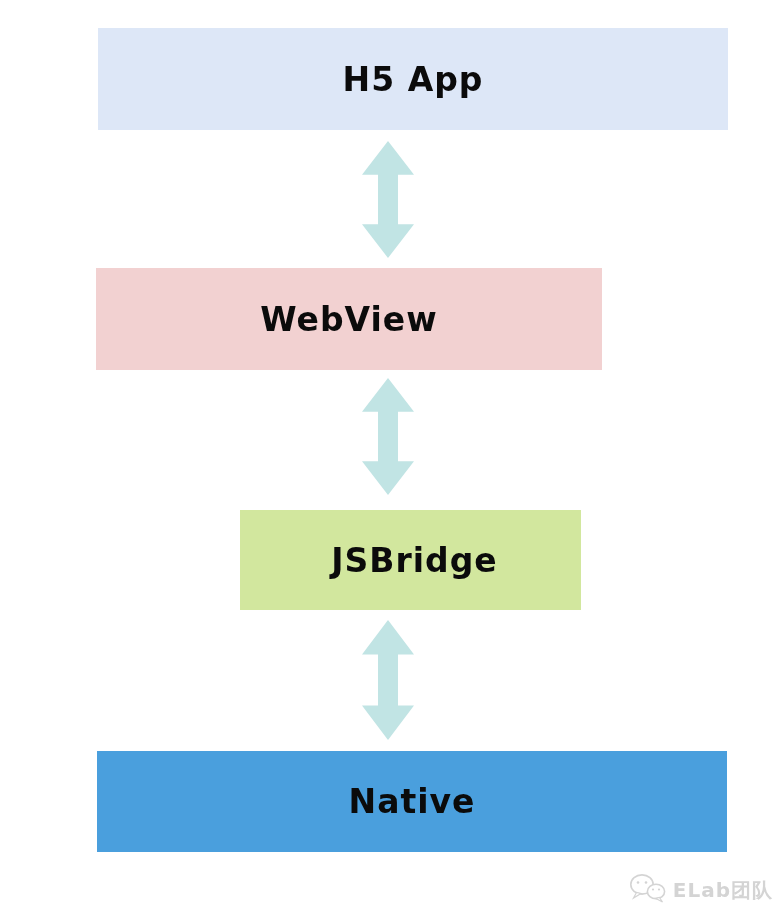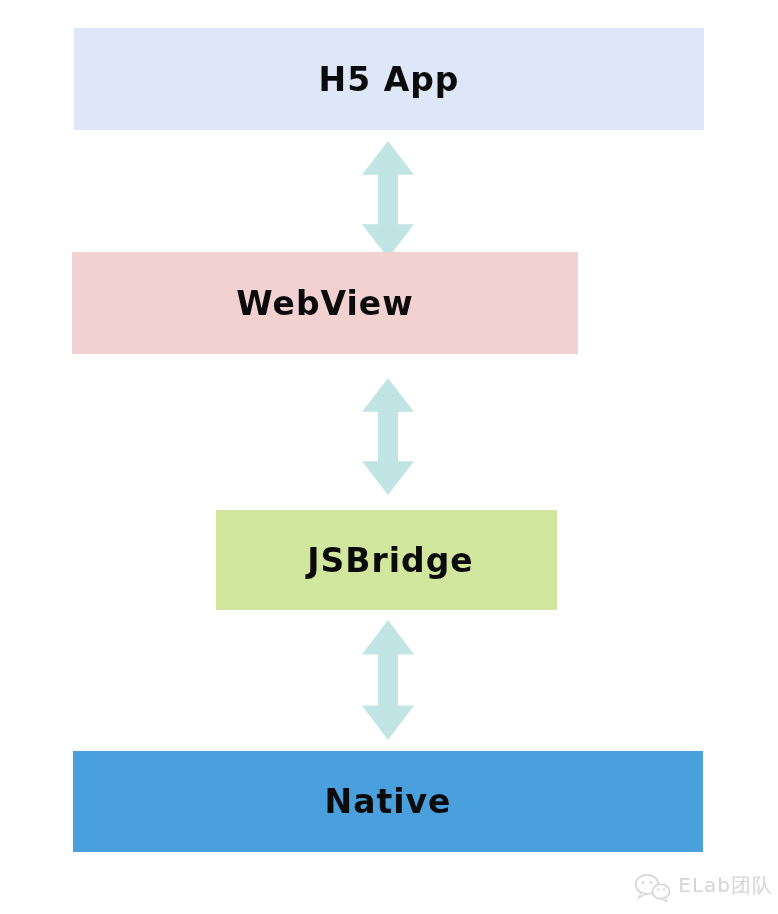--- a/index.html
+++ b/index.html
@@ -12,52 +12,53 @@
     height: 914px;
     background: #ffffff;
     overflow: hidden;
   }
 
   .layer-box {
     position: absolute;
     display: flex;
     align-items: center;
     justify-content: center;
+    margin-left: 24px;
   }
   .layer-label {
     font-size: 33px;
     font-weight: bold;
     color: #0b0b0b;
     letter-spacing: 1px;
     white-space: nowrap;
   }
   .box-1 { left: 74px;  top: 28px;  width: 630px; height: 102px; }
-  .box-2 { left: 72px;  top: 252px; width: 506px; height: 102px; }
+  .box-2 { left: 72px;  top: 268px; width: 506px; height: 102px; }
   .box-3 { left: 216px; top: 510px; width: 341px; height: 100px; }
   .box-4 { left: 73px;  top: 751px; width: 630px; height: 101px; }
 
   .arrow {
     position: absolute;
     left: 362px;
     width: 52px;
     display: block;
   }
   .arrow-1 { top: 141px; height: 117px; }
   .arrow-2 { top: 378px; height: 117px; }
   .arrow-3 { top: 620px; height: 120px; }
 
   .watermark {
     position: absolute;
     right: 5px;
     bottom: 10px;
     display: flex;
-    align-items: flex-start;
+    align-items: flex-end;
     gap: 7px;
     font-size: 20px;
-    font-weight: normal;
+    font-weight: bold;
     letter-spacing: 1px;
     text-shadow: 1px 1px 0 rgba(255,255,255,0.95);
     user-select: none;
   }
   .watermark svg { display: block; }
 </style>
 </head>
 <body>
 
 <div class="canvas">

